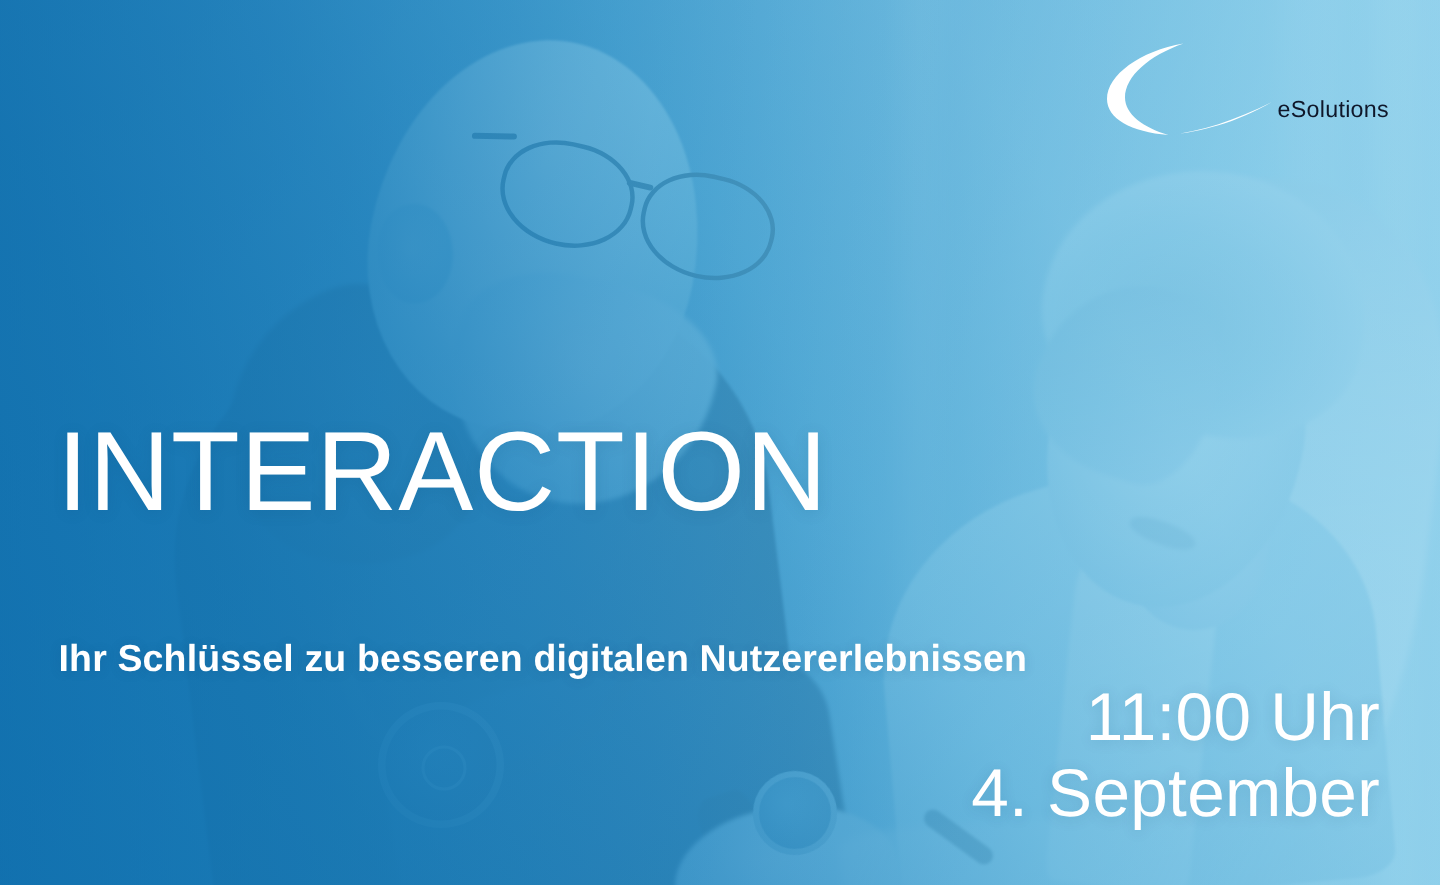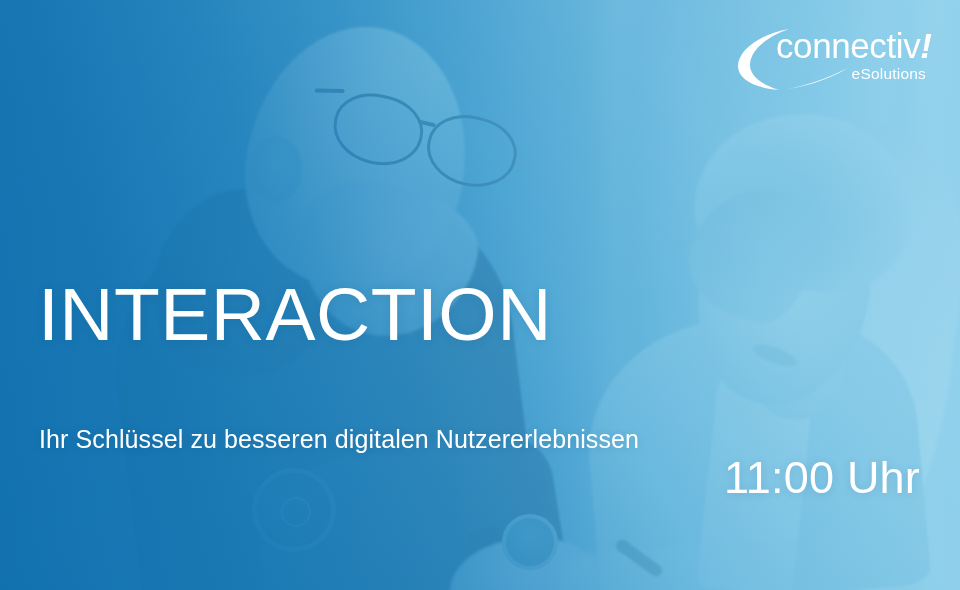--- a/index.html
+++ b/index.html
@@ -446,21 +446,21 @@
   .logo-wordmark .bang {
     font-style: italic;
     font-weight: 700;
   }
   .logo-sub {
     position: absolute;
     right: 2px;
     top: 40px;
     font-size: 15.5px;
     line-height: 1;
-    color: #ffffff;
+    color: #0f172a;
     letter-spacing: 0.2px;
     white-space: nowrap;
     margin-left: 28px;
   }
 
   
   .headline {
     position: absolute;
     left: 38px;
     top: 246px;
@@ -475,21 +475,21 @@
     white-space: nowrap;
     text-shadow: 0 1px 10px rgba(10,70,110,0.13);
   }
 
   .subtitle {
     position: absolute;
     left: 39px;
     top: 424px;
     font-size: 25px;
     line-height: 1.2;
-    font-weight: 400;
+    font-weight: 700;
     color: #ffffff;
     letter-spacing: 0.1px;
     white-space: nowrap;
     text-shadow: 0 1px 8px rgba(10,70,110,0.16);
   }
 
   
   .event {
     position: absolute;
     right: 40px;
@@ -560,28 +560,28 @@
   <div class="gradient-wash"></div>
   <div class="gradient-wash-2"></div>
 
   <div class="content">
 
     <div class="logo">
       <svg class="logo-swoosh" viewBox="0 0 196 66" xmlns="http://www.w3.org/2000/svg">
         <path d="M57 3 C28 8, 6 24, 6 40 C6 53, 22 62, 47 64 C30 59, 18 50, 18 39 C18 25, 34 11, 57 3 Z" fill="#ffffff"></path>
         <path d="M47 64 C68 62, 92 54, 116 42 C92 56, 68 62, 47 64 Z" fill="#ffffff"></path>
       </svg>
-      <div class="logo-wordmark"><span>connectiv</span><span class="bang">!</span></div>
       <div class="logo-sub">eSolutions</div>
     </div>
 
     <div class="headline">
       <div class="headline-line">INTERACTION</div>
     </div>
 
     <div class="subtitle">Ihr Schlüssel zu besseren digitalen Nutzererlebnissen</div>
 
     <div class="event">
       <div class="event-line">11:00 Uhr</div>
+      <div class="event-line">4. September</div>
     </div>
 
   </div>
 </div>
 
 </body></html>

